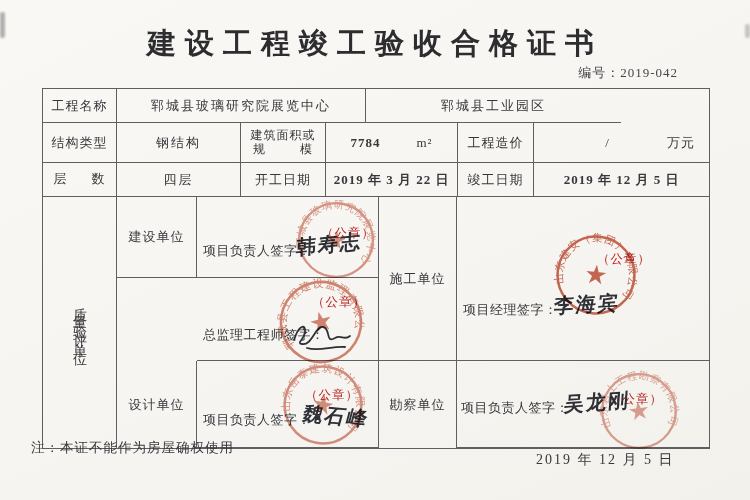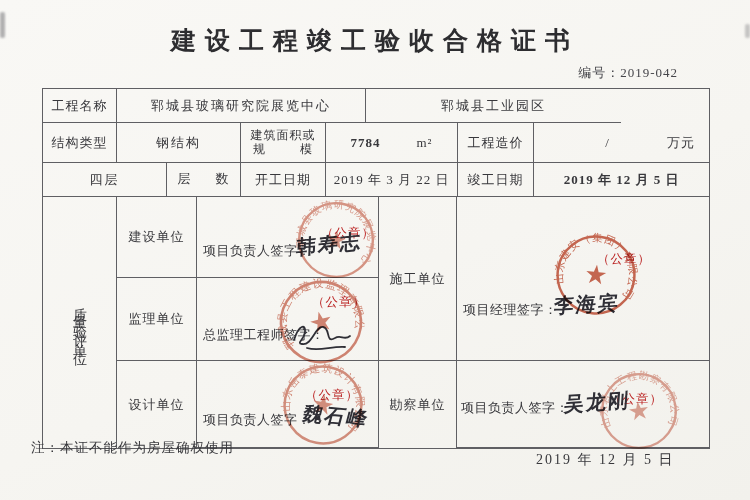--- a/index.html
+++ b/index.html
@@ -11,21 +11,21 @@
   html,body{margin:0;padding:0;}
   body{
     width:750px;height:500px;overflow:hidden;position:relative;
     background:linear-gradient(155deg,#f9f8f5 0%, #f6f5f1 55%, #f2f1ec 100%);
     font-family:"Liberation Serif","DejaVu Serif",serif;
     color:var(--ink);
   }
   .doc{position:absolute;inset:0;}
   .title{
     position:absolute;top:24px;left:0;width:750px;text-align:center;
-    font-size:25px;font-weight:bold;letter-spacing:9px;color:#2d2d30;
+    font-size:29px;font-weight:bold;letter-spacing:9px;color:#2d2d30;
   }
   .number{
     position:absolute;top:64px;right:72px;font-size:13px;letter-spacing:1px;color:#45454a;
   }
   .table{
     position:absolute;left:42px;top:88px;width:666px;
     border:1px solid var(--bd);box-sizing:content-box;background:transparent;
   }
   .row{display:flex;}
   .c{
@@ -103,36 +103,35 @@
         <span>m²</span>
       </div>
       <div class="c" style="width:76px">工程造价</div>
       <div class="c last" style="width:175px;justify-content:space-between;padding:0 14px">
         <span style="flex:1;text-align:center">/</span>
         <span>万元</span>
       </div>
     </div>
 
     <div class="row r3">
-      <div class="c val" style="width:124px">四层</div>
       <div class="c just" style="width:74px;line-height:32px">
         <span class="jin" style="width:52px">层数</span>
       </div>
+      <div class="c val" style="width:124px">四层</div>
       <div class="c" style="width:85px">开工日期</div>
-      <div class="c" style="width:132px;font-weight:400;letter-spacing:1px">2019 年 3 月 22 日</div>
+      <div class="c" style="width:132px;font-weight:700;letter-spacing:1px">2019 年 3 月 22 日</div>
       <div class="c" style="width:76px">竣工日期</div>
       <div class="c last" style="width:175px;font-weight:600;letter-spacing:1px">2019 年 12 月 5 日</div>
     </div>
 
     <div class="big">
 
       <div class="c vh nobot">质量验评单位</div>
 
       <div class="c" style="grid-row:1;grid-column:2">建设单位</div>
-      <div class="c" style="grid-row:2;grid-column:2">监理单位</div>
       <div class="c nobot" style="grid-row:3;grid-column:2">设计单位</div>
 
       <div class="sig" style="grid-row:1;grid-column:3">
         <span class="seal-note" style="left:124px;top:28px">（公章）</span>
         <span class="lbl" style="left:6px;top:45px">项目负责人签字：</span>
         <span class="handsig" style="left:99px;top:34px;transform:rotate(-6deg) skewX(-8deg)">韩寿志</span>
         <svg class="stamp" style="left:93px;top:-3px;width:92px;height:92px;opacity:.62;transform:rotate(8deg)" viewBox="0 0 100 100">
           <circle class="ring" cx="50" cy="50" r="40"></circle>
           <text class="star" x="50" y="59">★</text>
           <path id="arc0" d="M 20 68 A 35 35 0 1 1 80 68" fill="none"></path>

